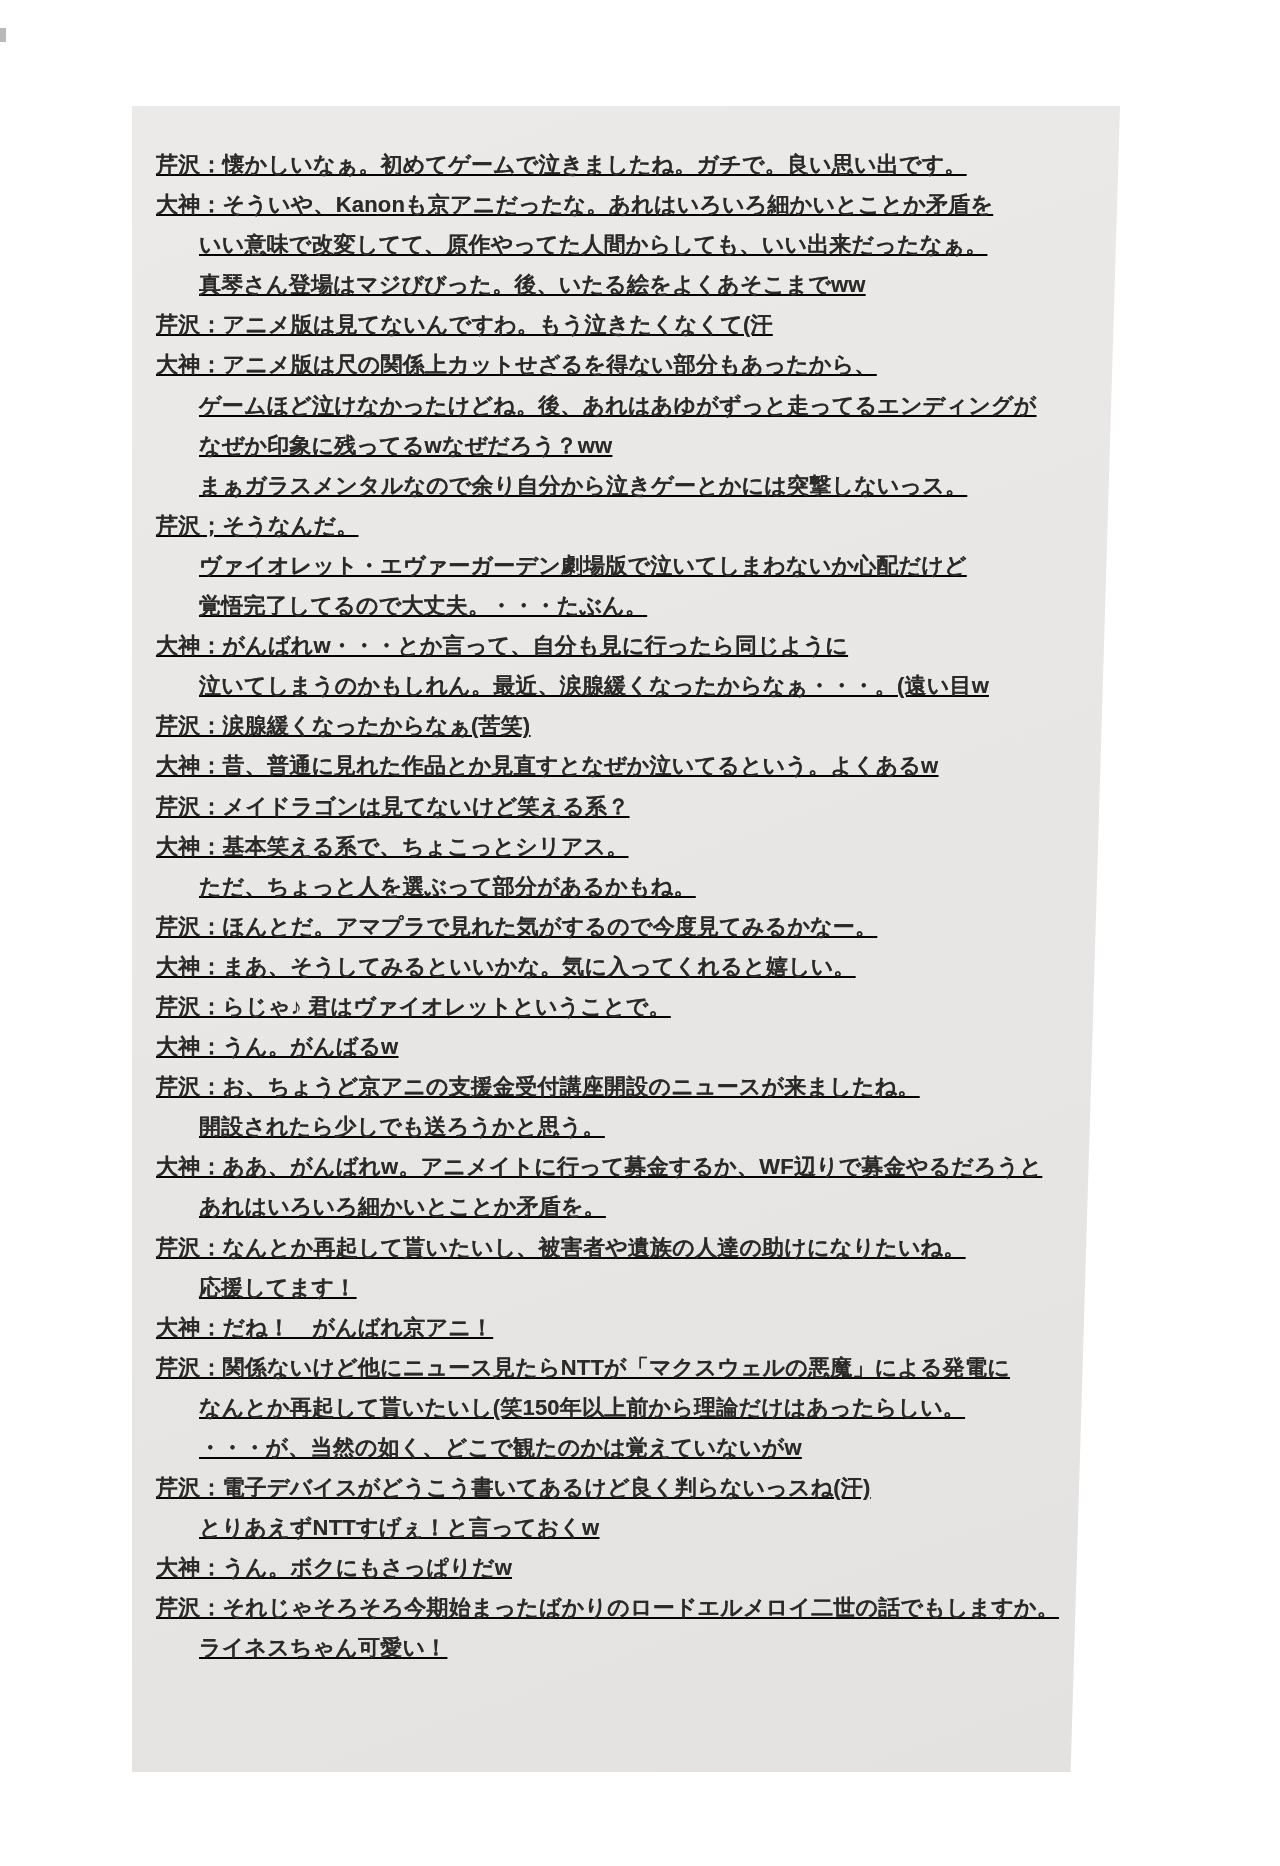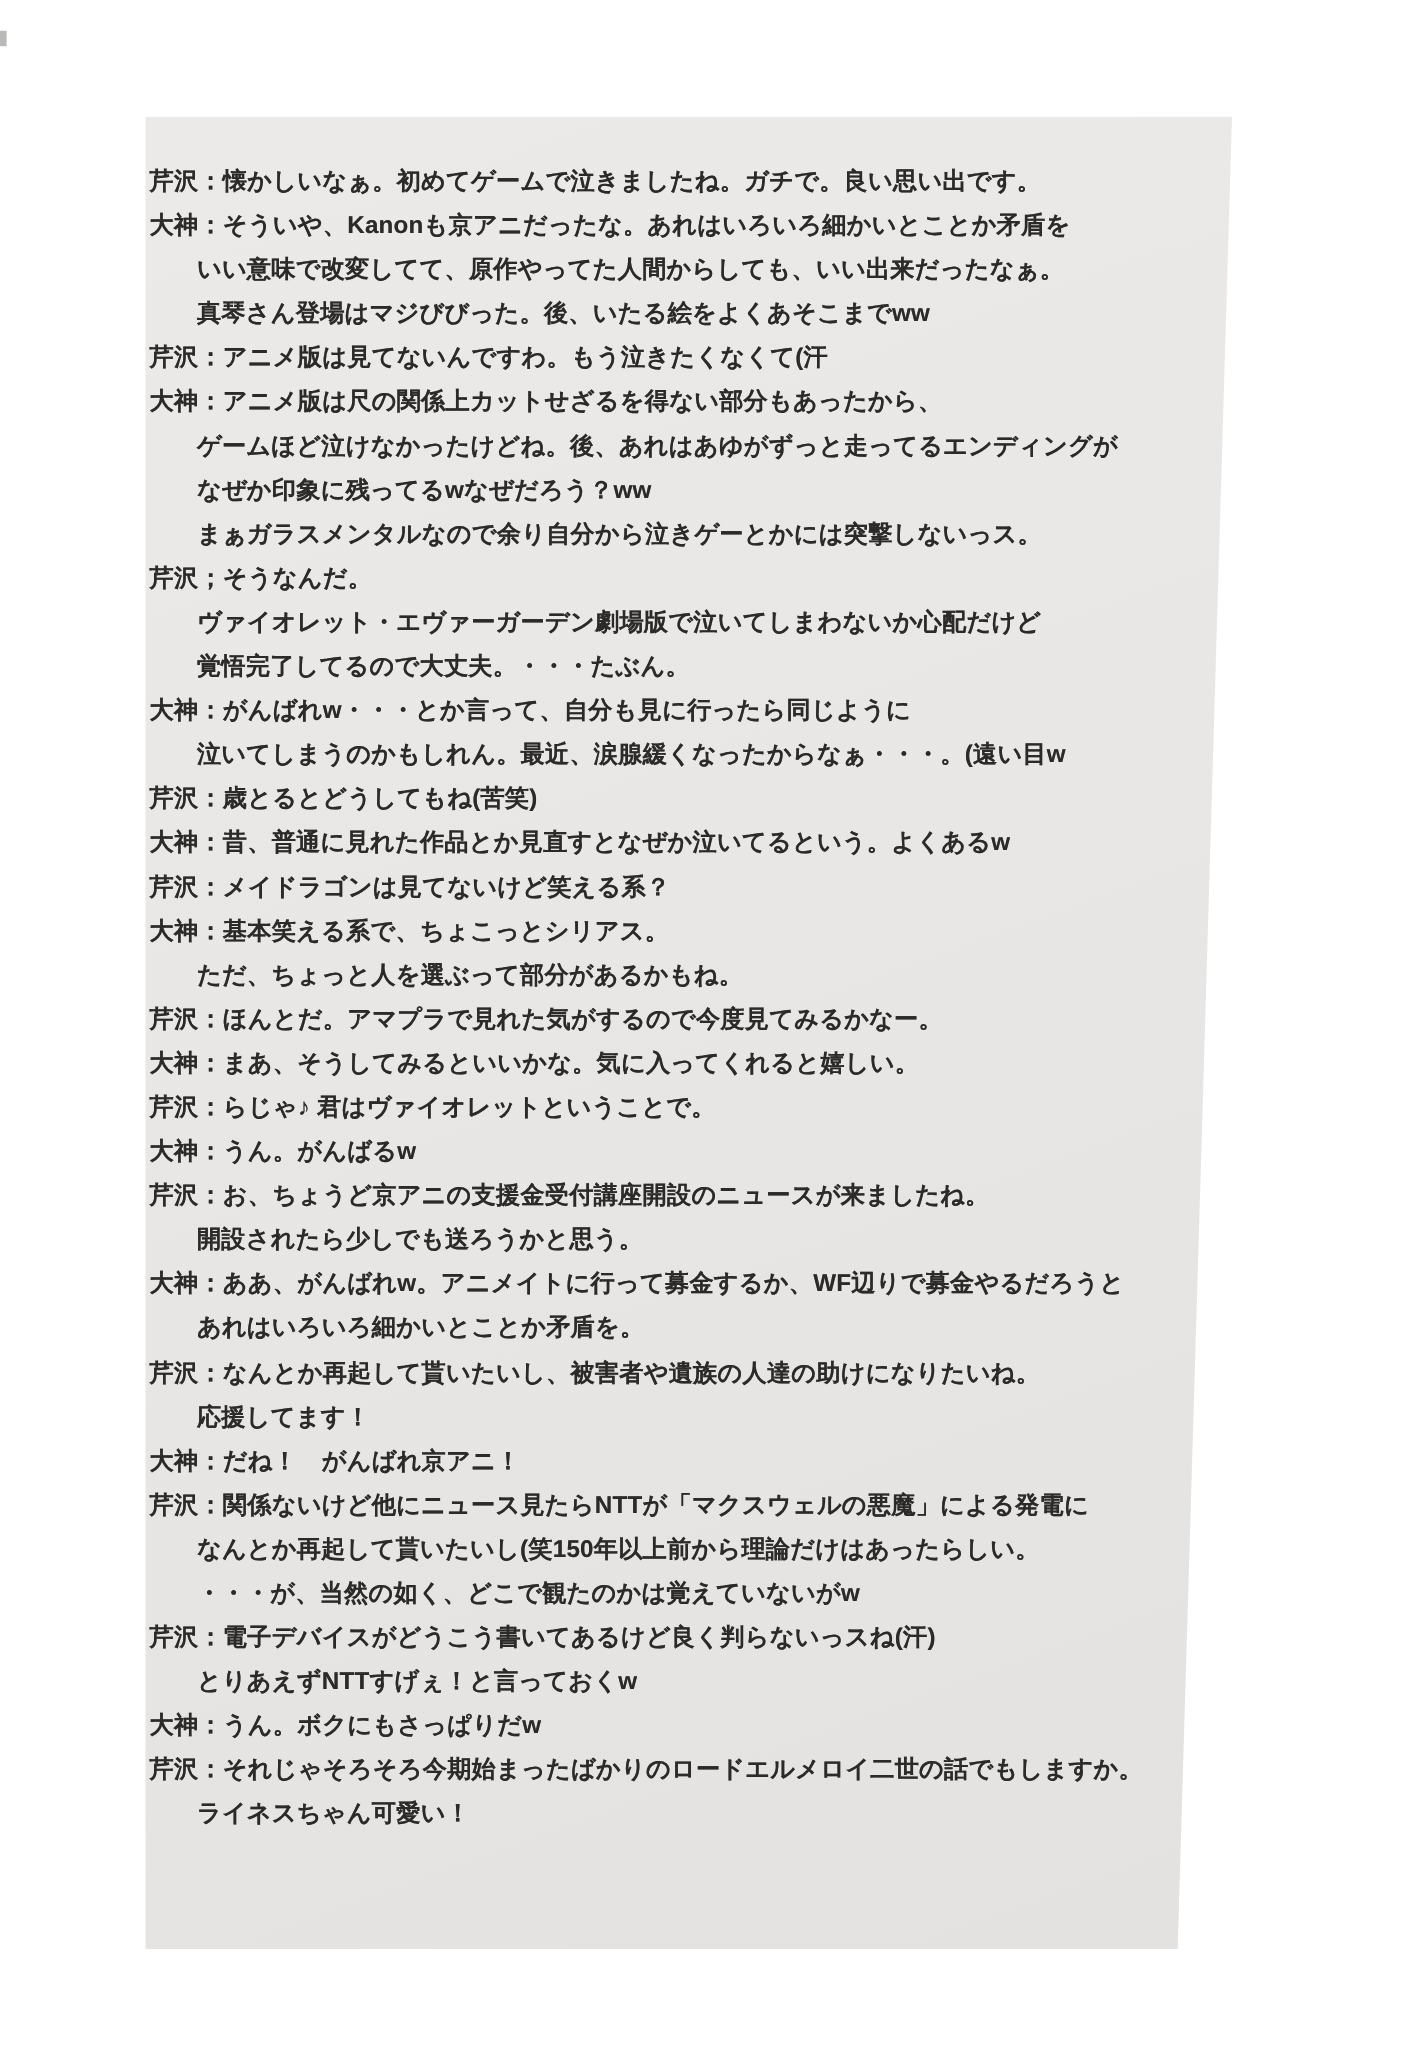--- a/index.html
+++ b/index.html
@@ -29,23 +29,24 @@
     position: absolute;
     left: 0;
     top: 28px;
     width: 6px;
     height: 14px;
     background: #a9a8a6;
     opacity: 0.8;
   }
   .text-block {
     position: absolute;
-    left: 4px;
+    left: 24px;
     top: 39px;
     width: 950px;
+    text-decoration: underline;
   }
   .line {
     font-size: 22px;
     line-height: 40.1px;
     font-weight: 700;
     color: #2b2a28;
     white-space: pre;
     letter-spacing: 0.2px;
     text-shadow: 0 0 0.5px rgba(43, 42, 40, 0.55);
   }
@@ -67,21 +68,21 @@
       <div class="line">芹沢：アニメ版は見てないんですわ。もう泣きたくなくて(汗</div>
       <div class="line">大神：アニメ版は尺の関係上カットせざるを得ない部分もあったから、</div>
       <div class="line indent">ゲームほど泣けなかったけどね。後、あれはあゆがずっと走ってるエンディングが</div>
       <div class="line indent">なぜか印象に残ってるwなぜだろう？ww</div>
       <div class="line indent">まぁガラスメンタルなので余り自分から泣きゲーとかには突撃しないっス。</div>
       <div class="line">芹沢；そうなんだ。</div>
       <div class="line indent">ヴァイオレット・エヴァーガーデン劇場版で泣いてしまわないか心配だけど</div>
       <div class="line indent">覚悟完了してるので大丈夫。・・・たぶん。</div>
       <div class="line">大神：がんばれw・・・とか言って、自分も見に行ったら同じように</div>
       <div class="line indent">泣いてしまうのかもしれん。最近、涙腺緩くなったからなぁ・・・。(遠い目w</div>
-      <div class="line">芹沢：歳とるとどうしてもね(苦笑)</div>
+      <div class="line">芹沢：涙腺緩くなったからなぁ(苦笑)</div>
       <div class="line">大神：昔、普通に見れた作品とか見直すとなぜか泣いてるという。よくあるw</div>
       <div class="line">芹沢：メイドラゴンは見てないけど笑える系？</div>
       <div class="line">大神：基本笑える系で、ちょこっとシリアス。</div>
       <div class="line indent">ただ、ちょっと人を選ぶって部分があるかもね。</div>
       <div class="line">芹沢：ほんとだ。アマプラで見れた気がするので今度見てみるかなー。</div>
       <div class="line">大神：まあ、そうしてみるといいかな。気に入ってくれると嬉しい。</div>
       <div class="line">芹沢：らじゃ♪ 君はヴァイオレットということで。</div>
       <div class="line">大神：うん。がんばるw</div>
       <div class="line">芹沢：お、ちょうど京アニの支援金受付講座開設のニュースが来ましたね。</div>
       <div class="line indent">開設されたら少しでも送ろうかと思う。</div>

